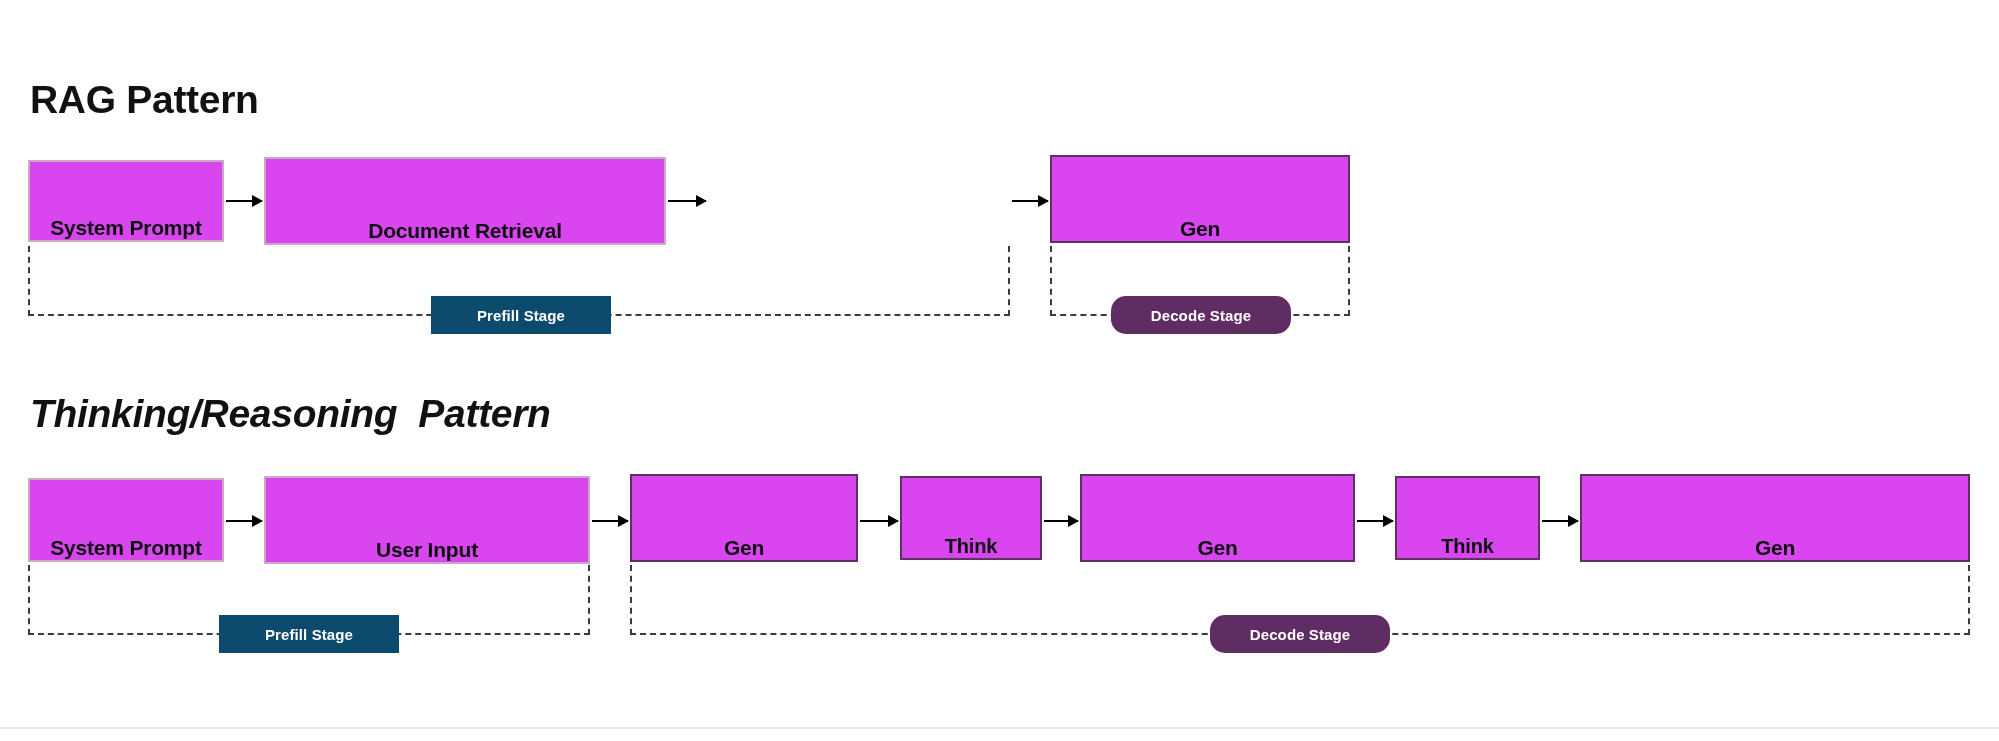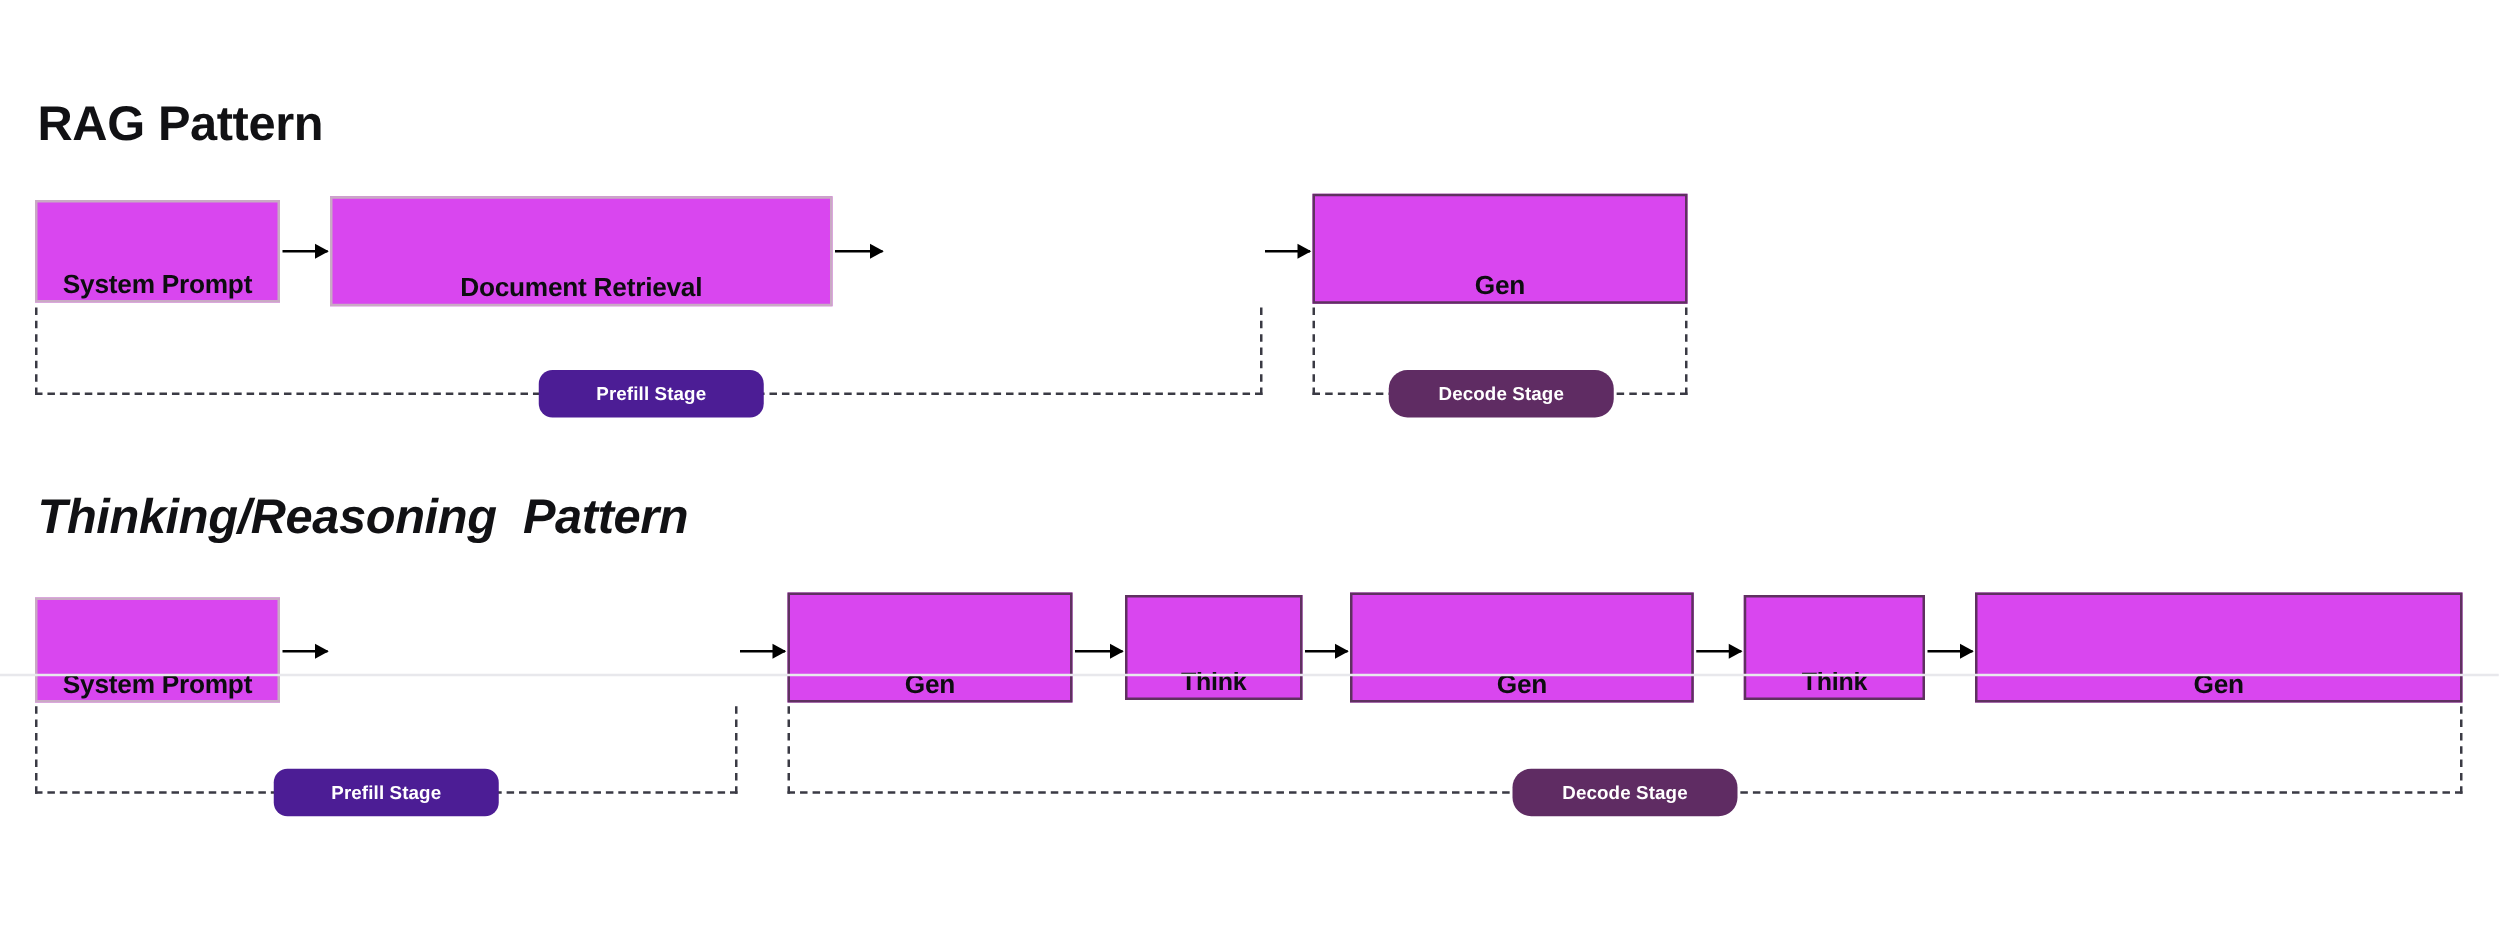--- a/index.html
+++ b/index.html
@@ -11,21 +11,21 @@
     width: 1999px;
     height: 741px;
     position: relative;
     font-family: "Liberation Sans", sans-serif;
     overflow: hidden;
   }
   .canvas {
     position: absolute;
     left: 0; top: 0;
     width: 1999px;
-    height: 541px;
+    height: 729px;
     background: #ffffff;
   }
   .bottom-rule {
     position: absolute;
     left: 0;
     bottom: 0;
     width: 1999px;
     height: 2px;
     background: #e8e8ec;
   }
@@ -105,21 +105,21 @@
     box-sizing: border-box;
     display: flex;
     align-items: center;
     justify-content: center;
     color: #ffffff;
     font-size: 15px;
     font-weight: bold;
     letter-spacing: 0.1px;
     white-space: nowrap;
   }
-  .stage-badge.prefill { background: #4c1d95; border-radius: 11px; }
+  .stage-badge.prefill { background: #0c4a6e; }
   .stage-badge.decode  { background: #5f2c63; border-radius: 15px; }
 </style>
 </head>
 <body>
 
 <div class="canvas">
 
   <div class="section-title" id="title-rag">RAG Pattern</div>
 
   <div class="node" style="left:28px; top:160px; width:196px; height:82px;">
@@ -152,20 +152,23 @@
   </div>
 
   <div class="section-title" id="title-think">Thinking/Reasoning  Pattern</div>
 
   <div class="node" style="left:28px; top:478px; width:196px; height:84px;">
     <span class="node-label">System Prompt</span>
   </div>
 
   <div class="arrow" style="left:226px; top:520px; width:36px;"></div>
 
+  <div class="node" style="left:264px; top:476px; width:326px; height:88px;">
+    <span class="node-label">User Input</span>
+  </div>
 
   <div class="arrow" style="left:592px; top:520px; width:36px;"></div>
 
   <div class="node dark" style="left:630px; top:474px; width:228px; height:88px;">
     <span class="node-label">Gen</span>
   </div>
 
   <div class="arrow" style="left:860px; top:520px; width:38px;"></div>
 
   <div class="node dark sm" style="left:900px; top:476px; width:142px; height:84px;">

